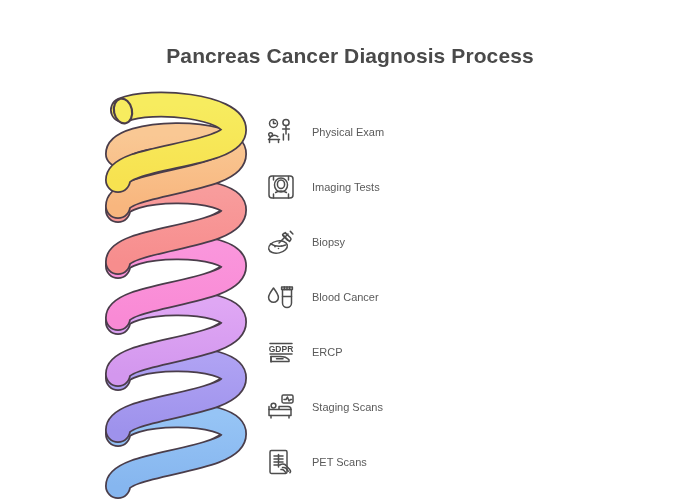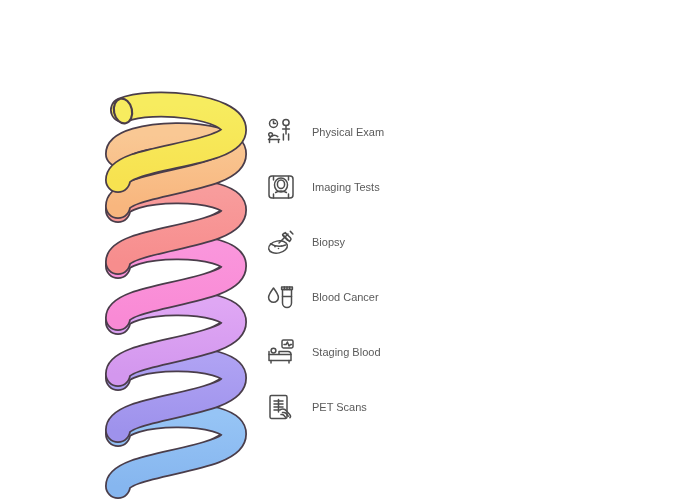--- a/index.html
+++ b/index.html
@@ -76,20 +76,21 @@
     font-weight: bold;
     fill: #4d4d4d;
     stroke: none;
   }
 </style>
 </head>
 <body>
 
 <div id="infographic">
 
+  <div id="page-title">Pancreas Cancer Diagnosis Process</div>
 
   <div id="spiral-graphic">
     <svg width="160" height="410" viewBox="0 0 160 410">
       <defs>
         <linearGradient id="gA" x1="0" y1="0" x2="0" y2="1">
           <stop offset="0%" stop-color="#F7EC5F"></stop>
             <stop offset="100%" stop-color="#F7E250"></stop>
         </linearGradient>
         <linearGradient id="gB" x1="0" y1="0" x2="0" y2="1">
           <stop offset="0%" stop-color="#F9C894"></stop>
@@ -209,35 +210,50 @@
             <path d="M16.5 7.5 h9 v13.5 a4.5 4.5 0 0 1 -9 0 z"></path>
             <path d="M15.6 5 h10.8 v2.5 h-10.8 z"></path>
             <path d="M18.4 5 v2.5 M21 5 v2.5 M23.6 5 v2.5"></path>
             <path d="M16.5 14.5 h9"></path>
           </g>
         </svg>
       </span>
       <span class="step-label">Blood Cancer</span>
     </div>
 
+    <div class="step-row">
+      <span class="step-icon">
+        <svg width="30" height="30" viewBox="0 0 30 30">
+          <g class="ico">
+            <path d="M4 6.5 h22"></path>
+            <text x="15" y="14.6" class="gdpr-text" text-anchor="middle">GDPR</text>
+            <path d="M4 17 h22"></path>
+            <path d="M5 19.5 h9 q6 0 9 3.2 v1.8 h-18 z"></path>
+            <path d="M5 19.5 v5.5"></path>
+            <path d="M10.5 21.8 h6.5"></path>
+          </g>
+        </svg>
+      </span>
+      <span class="step-label">ERCP</span>
+    </div>
 
     <div class="step-row">
       <span class="step-icon">
         <svg width="30" height="30" viewBox="0 0 30 30">
           <g class="ico">
             <rect x="16" y="3" width="11" height="8" rx="1.4"></rect>
             <path d="M18 7.6 l2 0 l1.4 -2.6 l1.6 4 l1.4 -1.4 h1.2"></path>
             <path d="M3 14.5 v9 M3 23.5 h22 M25 17.5 v6"></path>
             <path d="M3 17.5 h22 q0 -3 -3 -3 h-9 v3"></path>
             <circle cx="7.5" cy="13.6" r="2.4"></circle>
             <path d="M5 23.5 v2.5 M23 23.5 v2.5"></path>
           </g>
         </svg>
       </span>
-      <span class="step-label">Staging Blood</span>
+      <span class="step-label">Staging Scans</span>
     </div>
 
     <div class="step-row">
       <span class="step-icon">
         <svg width="30" height="30" viewBox="0 0 30 30">
           <g class="ico">
             <rect x="4" y="3.5" width="17" height="23" rx="1.4"></rect>
             <path d="M8 9 h9 M8 12 h9 M8 15 h9 M8 18 h6"></path>
             <path d="M12.5 7.5 v12.5"></path>
             <path d="M14.5 17.5 q4 -1.5 6 1.5 l3.2 3.4 q1.6 1.8 0.2 3.4"></path>

